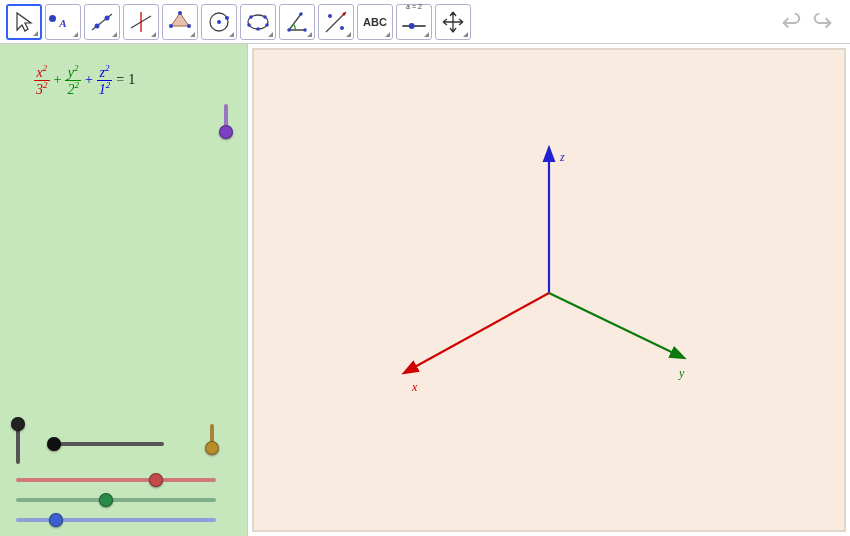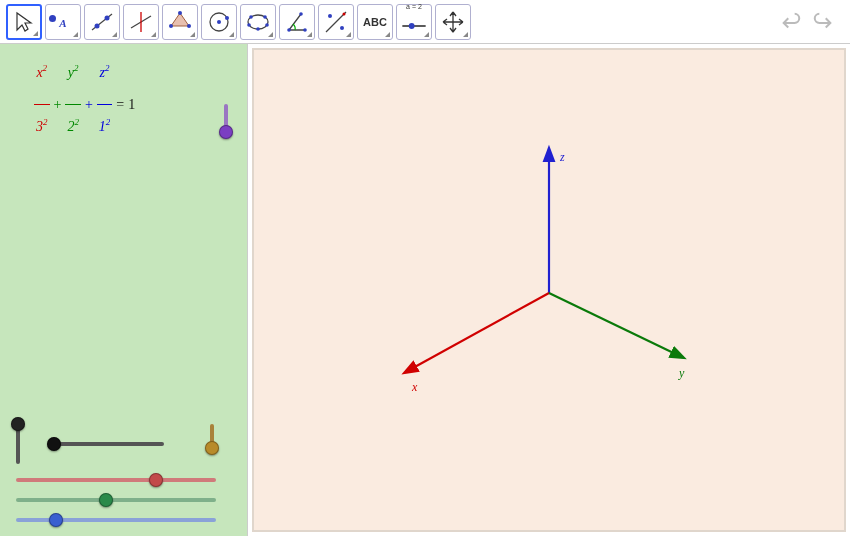--- a/index.html
+++ b/index.html
@@ -66,21 +66,21 @@
     top: 20px; left: 34px;
     font-family: "Times New Roman", serif;
     font-style: italic;
     display:flex;
     align-items:center;
     gap:4px;
     font-size:14px;
   }
   .frac { display:inline-flex; flex-direction:column; align-items:center; line-height:1; }
   .frac .num { padding: 0 2px; }
-  .frac .den { border-top:1px solid currentColor; padding:13px 2px;margin-top:24px; }
+  .frac .den { border-top:1px solid currentColor; padding:0 2px; }
   .sup { font-size:9px; vertical-align: super; }
   .red { color:#c00; }
   .green { color:#080;font-style:italic; }
   .blue { color:#00d; }
   .plus { font-style: normal; font-size:14px; }
   .eq1 { font-style: normal; color:#111; }
   .vslider {
     position:absolute;
     width:4px;
     background:#9a76c2;

